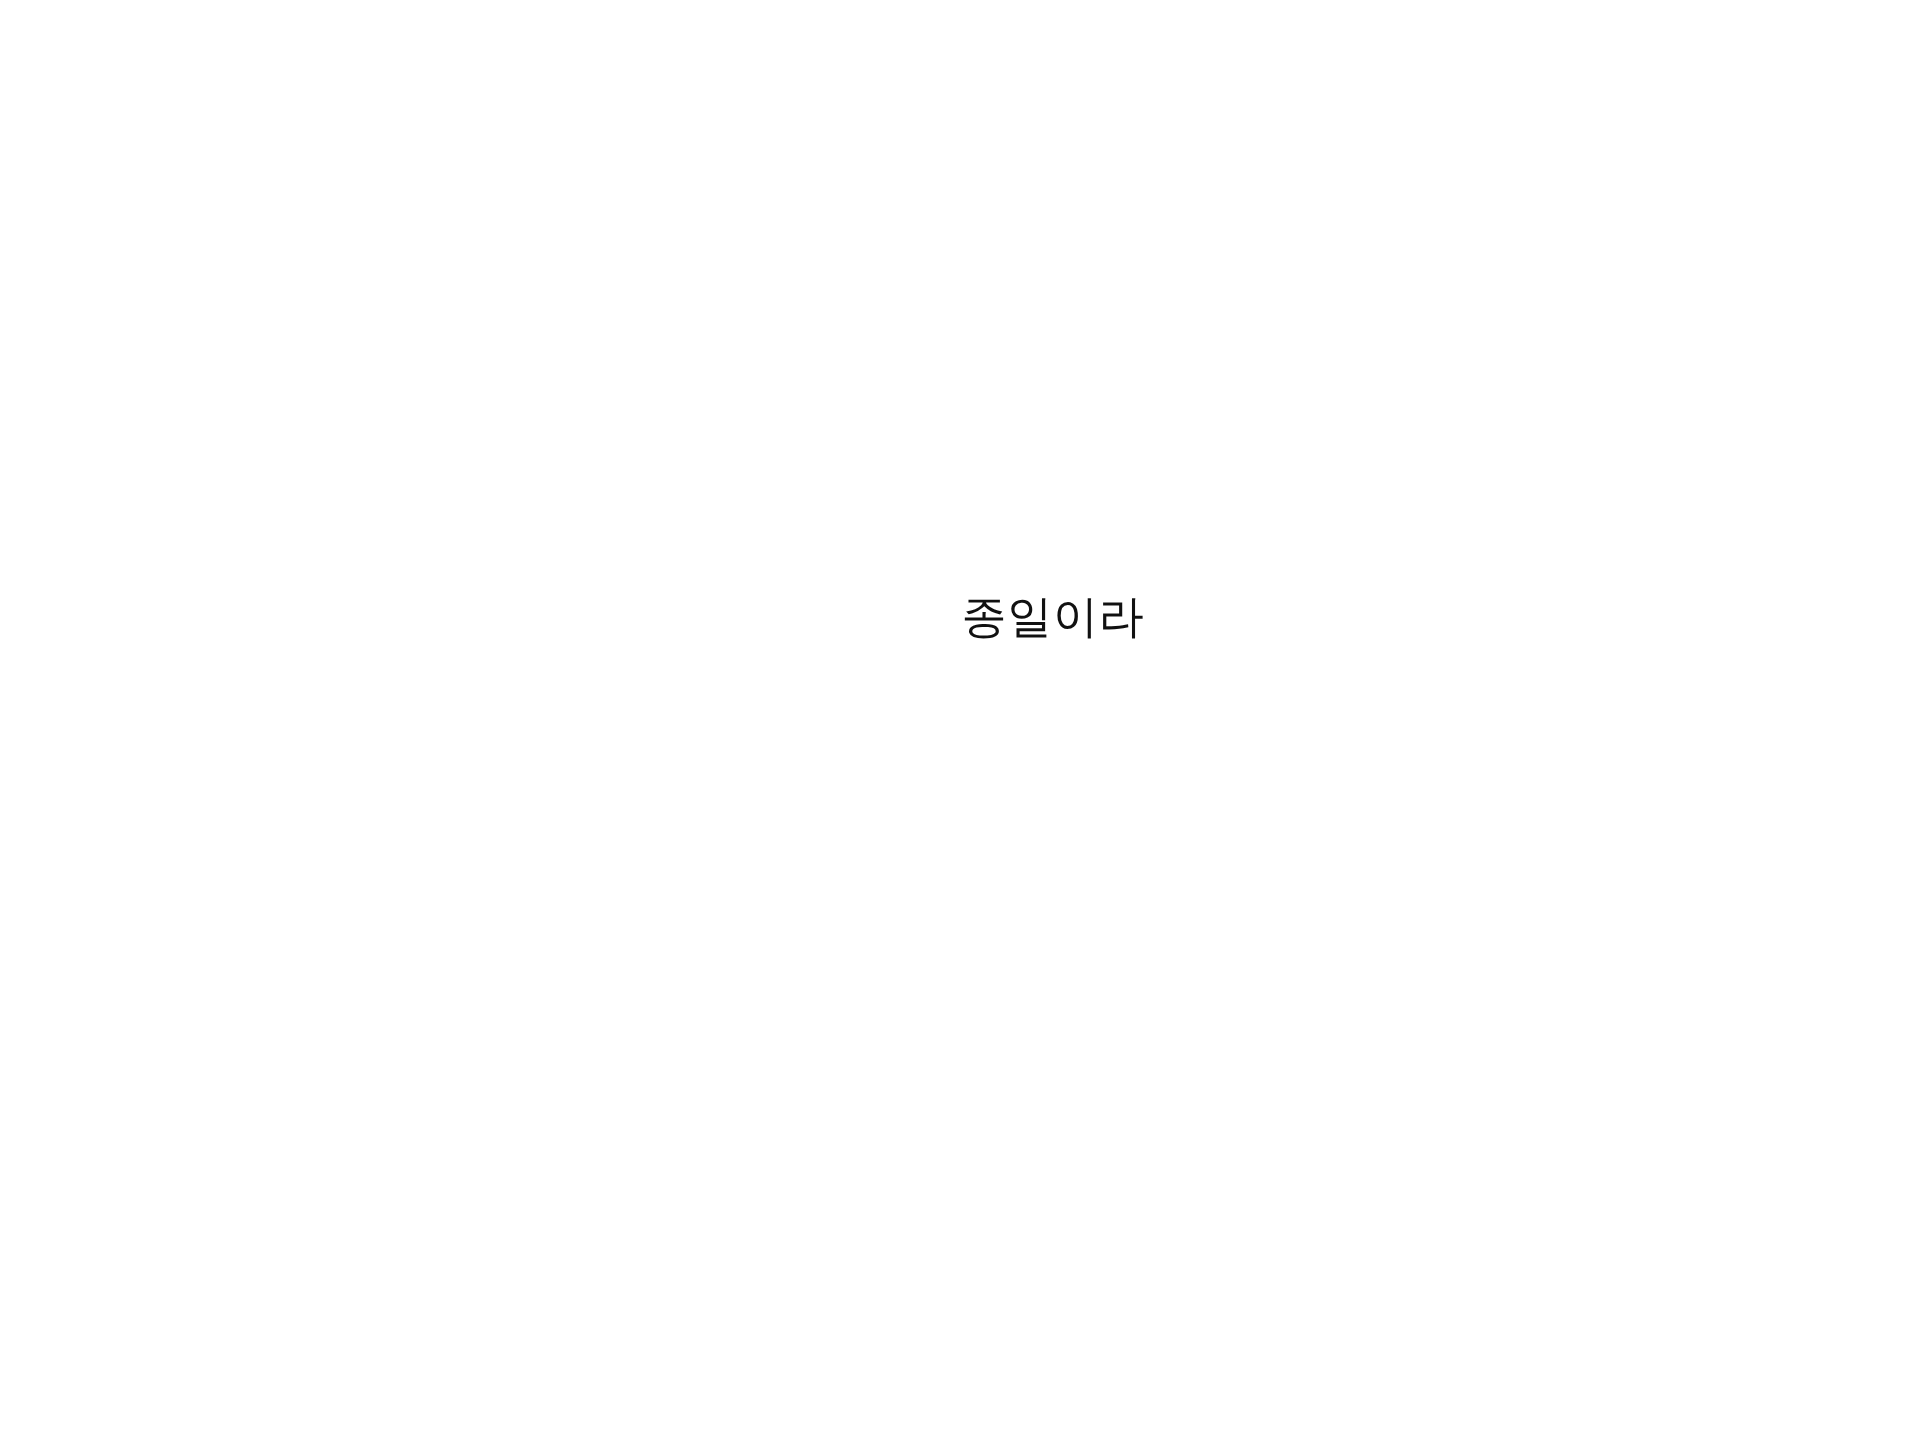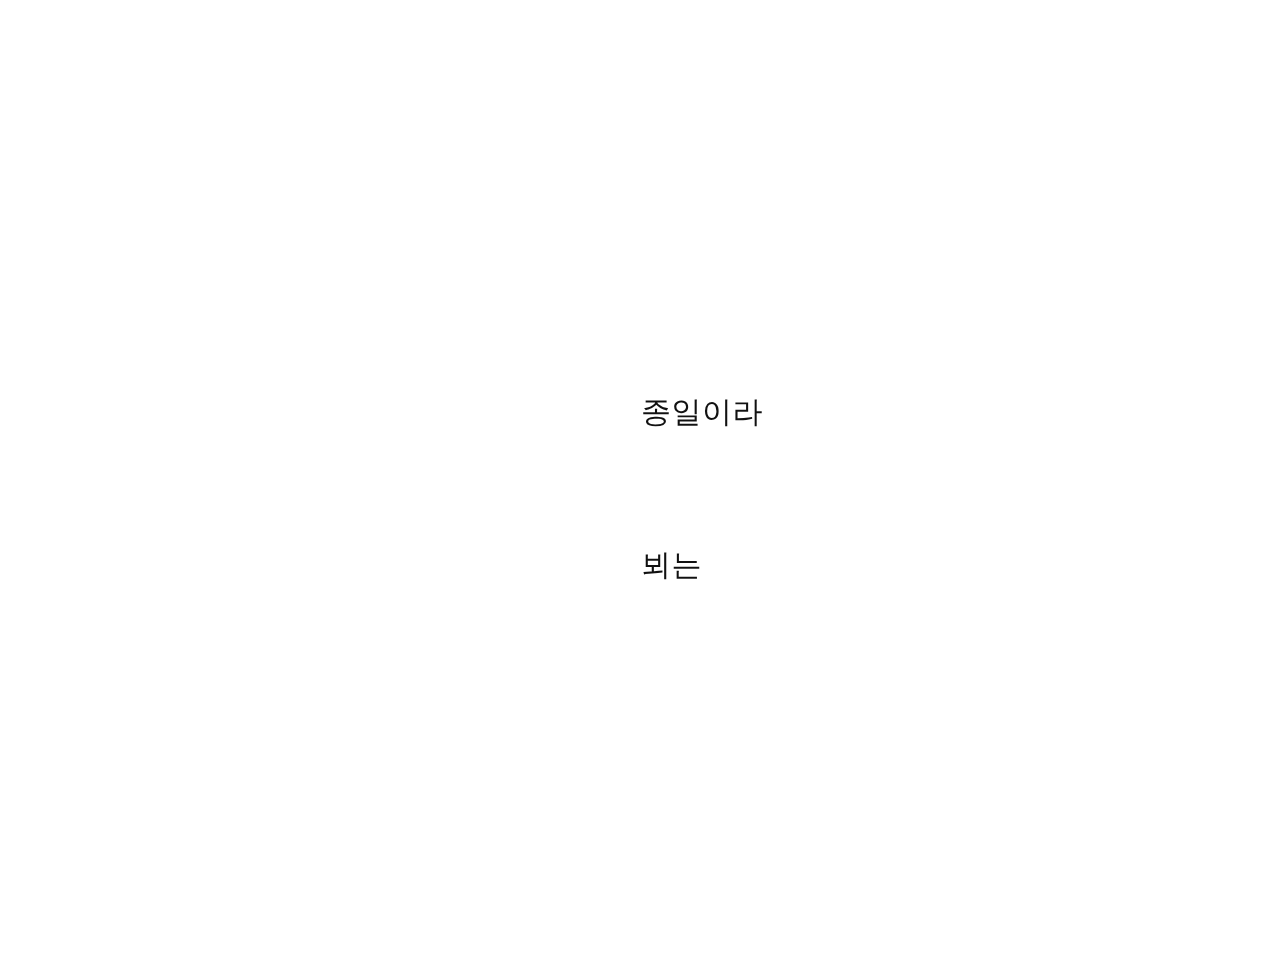--- a/index.html
+++ b/index.html
@@ -37,21 +37,20 @@
   }
 </style>
 </head>
 <body>
 
 <div class="page">
   <div class="poem-block">
 
     <div class="stanza">
       <div class="poem-line">종일이라</div>
-      <div class="poem-line">뵈는</div>
     </div>
 
     
 
     
 
     
 
   </div>
 </div>

